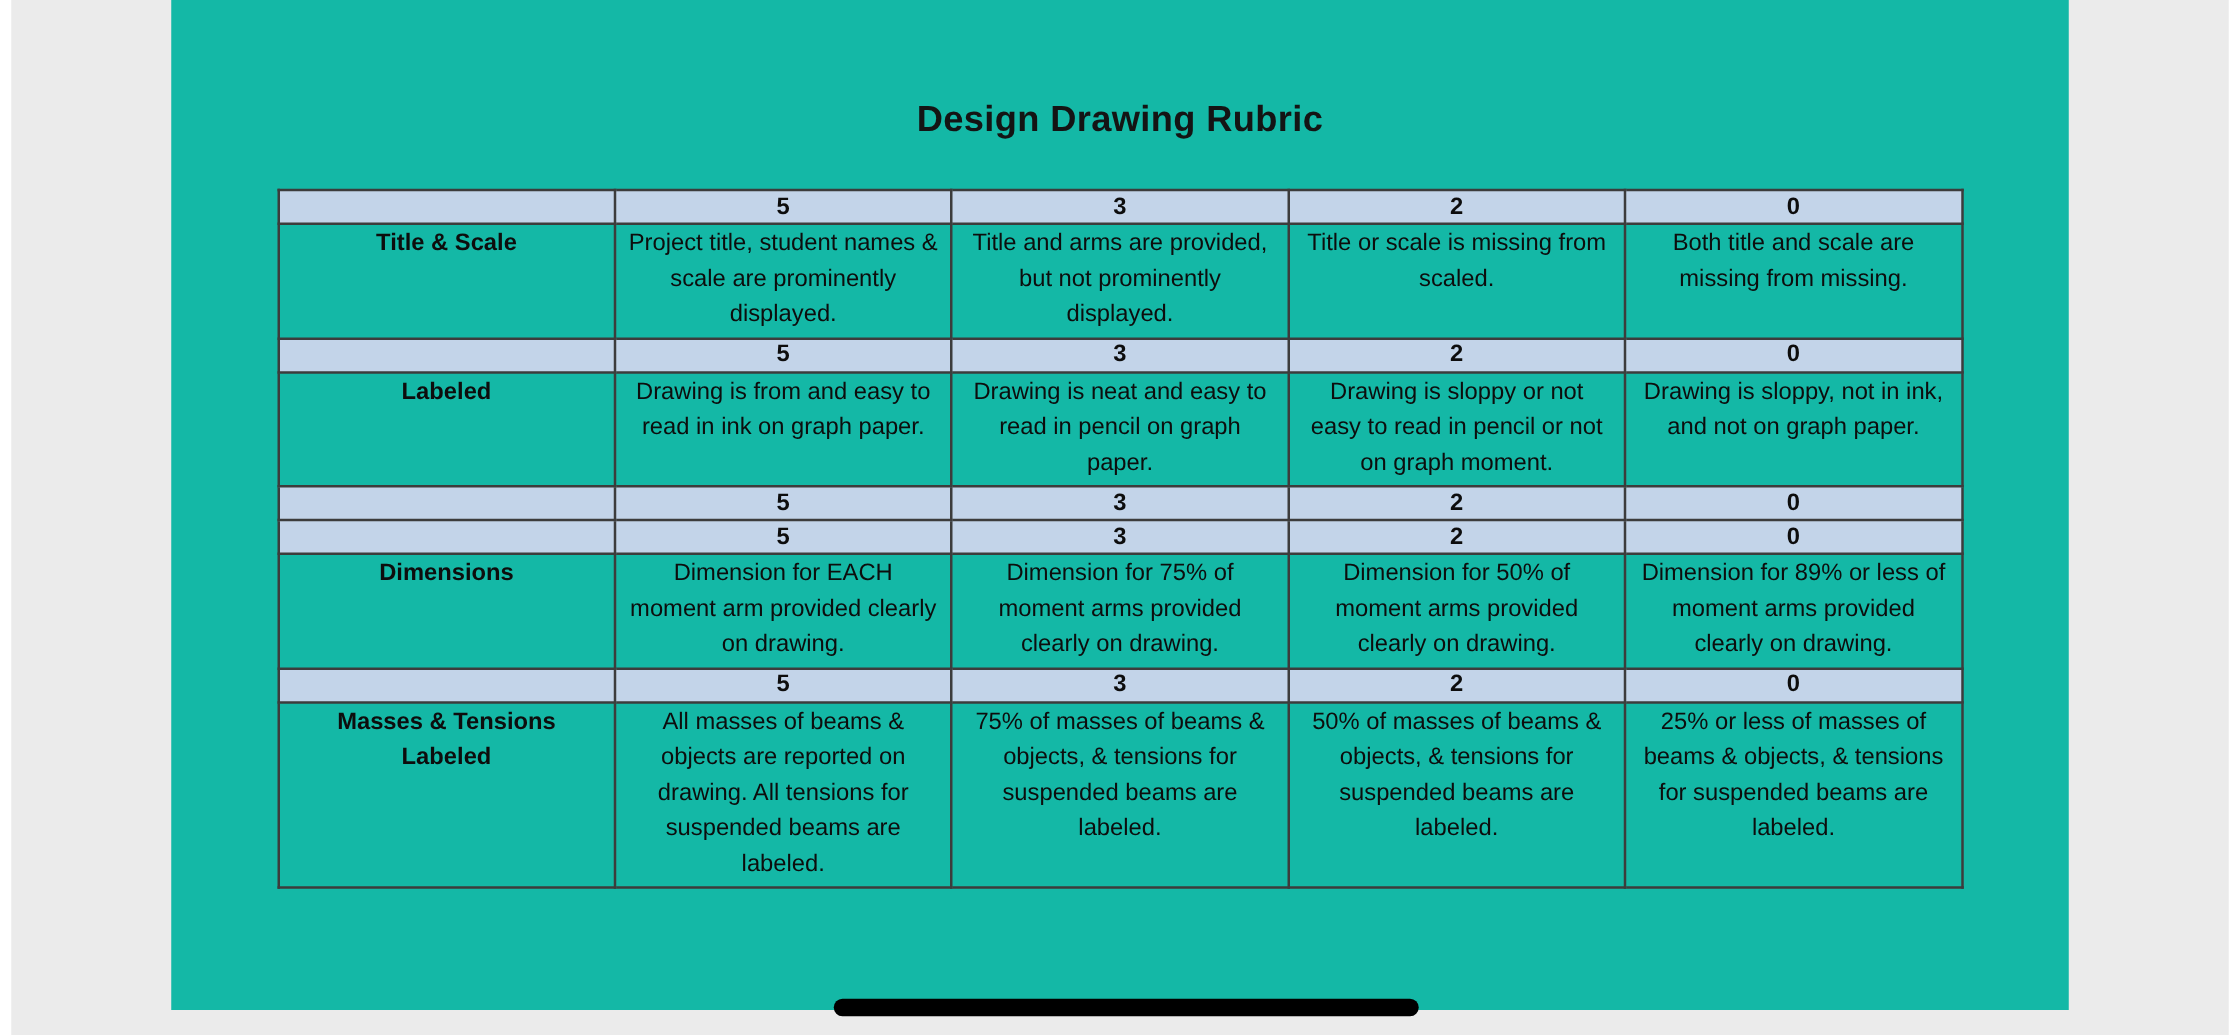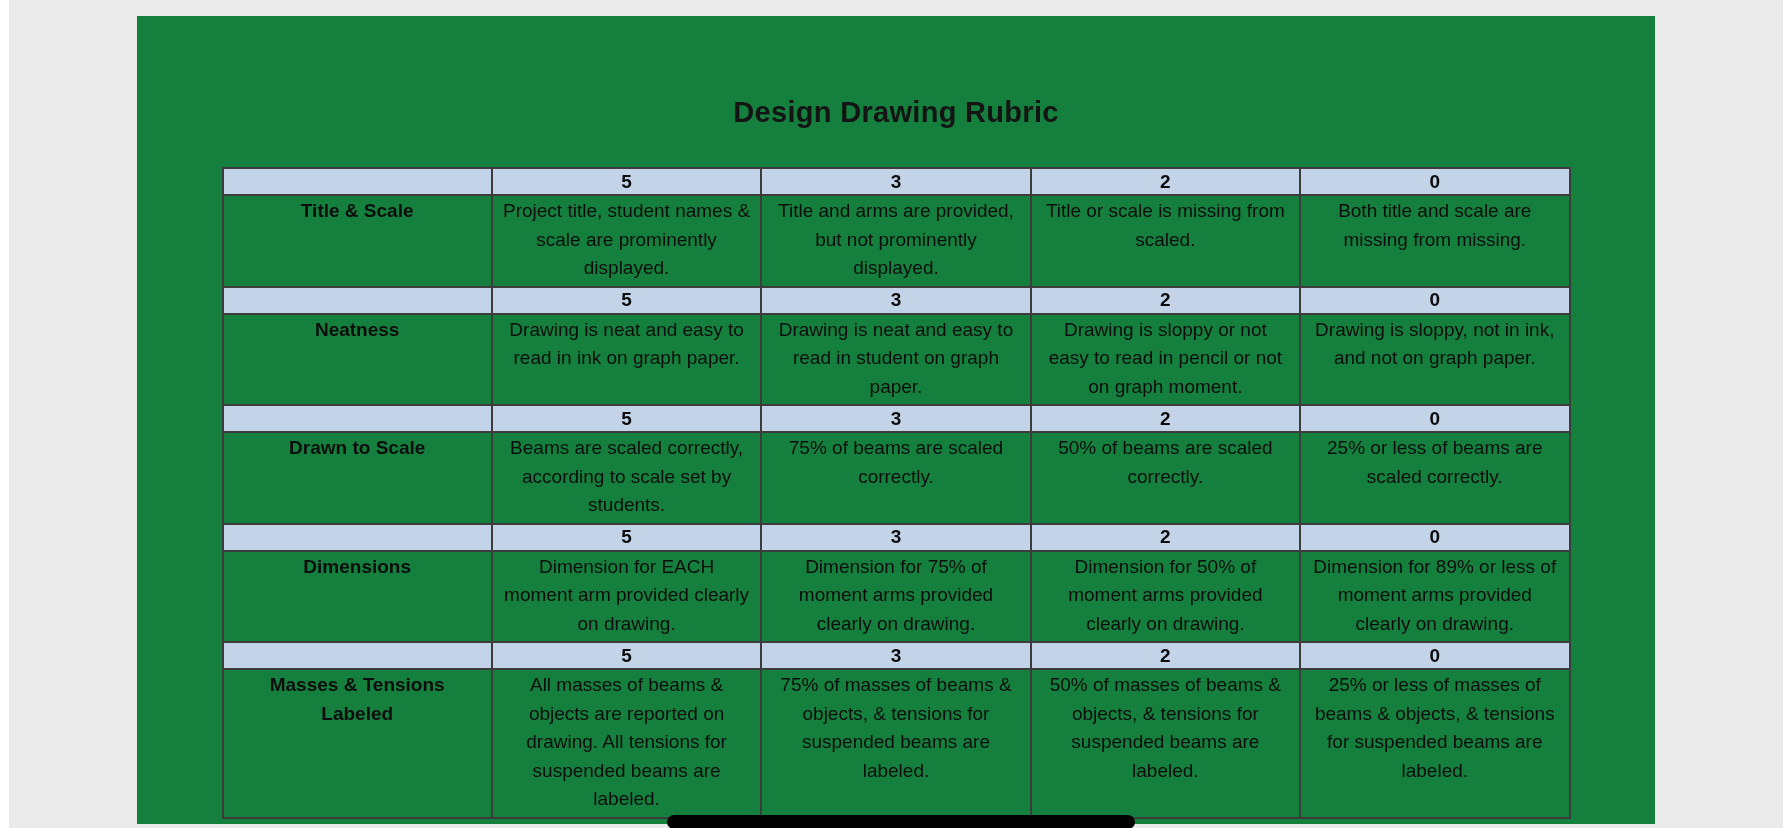--- a/index.html
+++ b/index.html
@@ -9,23 +9,23 @@
     font-family:"Liberation Sans", sans-serif;
     overflow:hidden;
     position:relative;
   }
   .canvas {
     position:absolute; top:0; left:9px;
     width:1774px; height:828px;
     background:#ebebeb;
   }
   .page {
-    position:absolute; top:16px; left:137px;
+    position:absolute; top:0; left:137px;
     width:1518px; height:808px;
-    background:#15803d;
+    background:#14b8a6;
   }
   .doc-title {
     padding-top:80px;
     text-align:center;
     font-size:29px;
     font-weight:bold;
     color:#141414;
     letter-spacing:0.3px;
   }
   table.rubric {
@@ -93,40 +93,33 @@
       </tr>
 
       <tr class="score-row">
         <td class="crit"></td>
         <td>5</td>
         <td>3</td>
         <td>2</td>
         <td>0</td>
       </tr>
       <tr>
-        <td class="crit">Neatness</td>
-        <td>Drawing is neat and easy to read in ink on graph paper.</td>
-        <td>Drawing is neat and easy to read in student on graph paper.</td>
+        <td class="crit">Labeled</td>
+        <td>Drawing is from and easy to read in ink on graph paper.</td>
+        <td>Drawing is neat and easy to read in pencil on graph paper.</td>
         <td>Drawing is sloppy or not easy to read in pencil or not on graph moment.</td>
         <td>Drawing is sloppy, not in ink, and not on graph paper.</td>
       </tr>
 
       <tr class="score-row">
         <td class="crit"></td>
         <td>5</td>
         <td>3</td>
         <td>2</td>
         <td>0</td>
-      </tr>
-      <tr>
-        <td class="crit">Drawn to Scale</td>
-        <td>Beams are scaled correctly, according to scale set by students.</td>
-        <td>75% of beams are scaled correctly.</td>
-        <td>50% of beams are scaled correctly.</td>
-        <td>25% or less of beams are scaled correctly.</td>
       </tr>
 
       <tr class="score-row">
         <td class="crit"></td>
         <td>5</td>
         <td>3</td>
         <td>2</td>
         <td>0</td>
       </tr>
       <tr>

